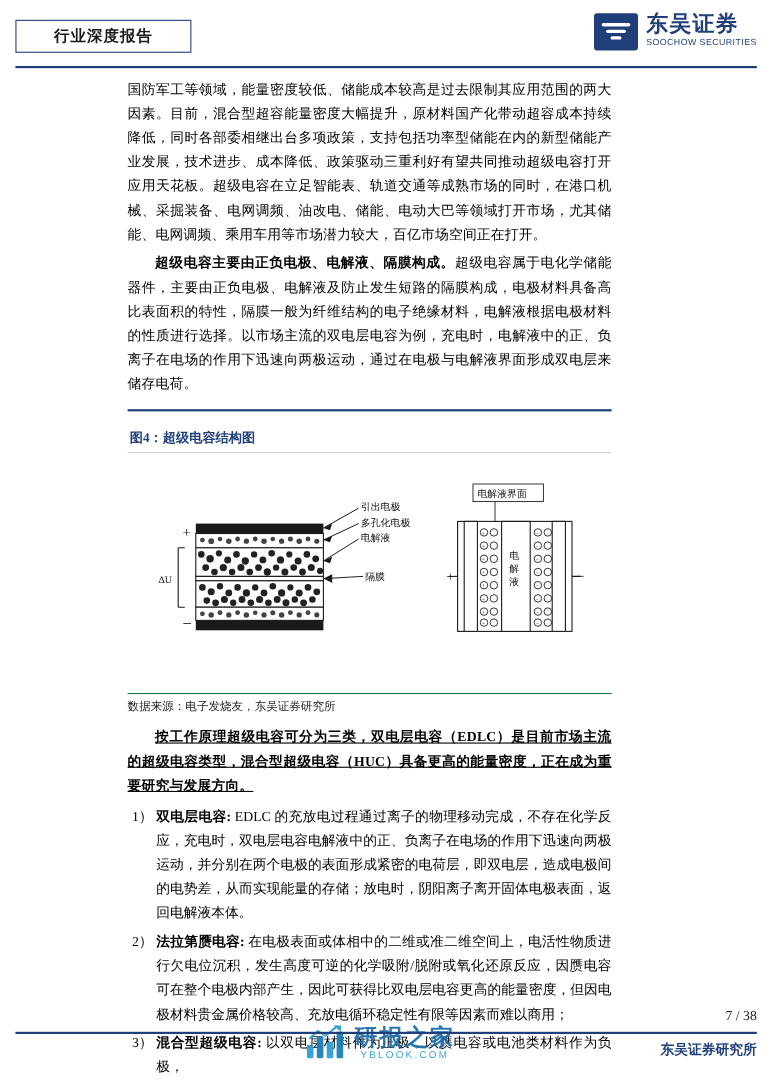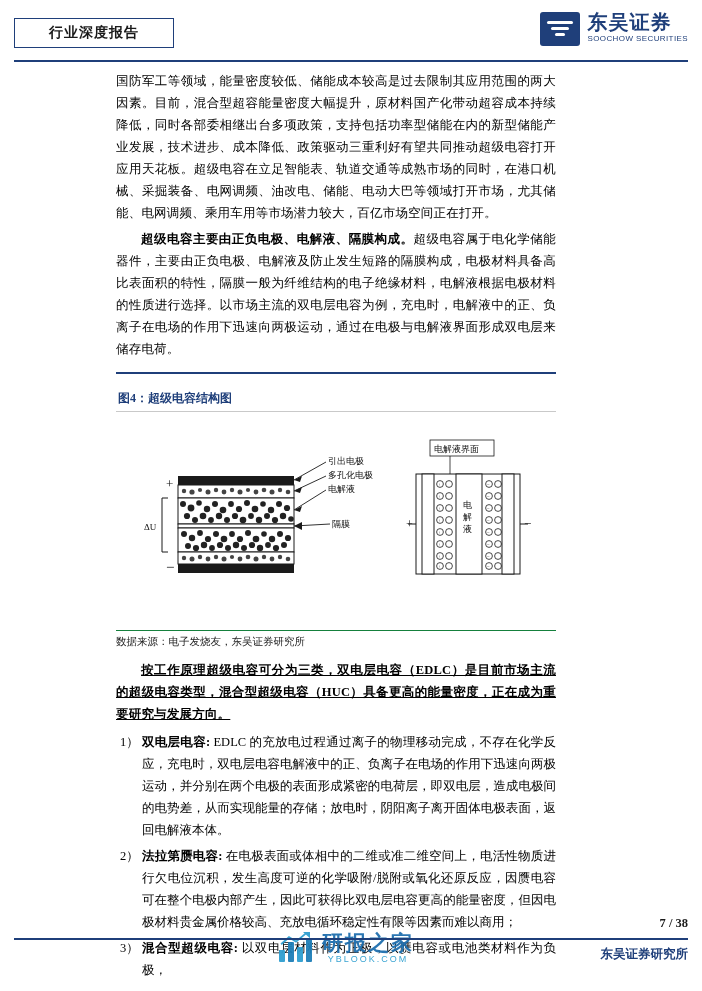--- a/index.html
+++ b/index.html
@@ -196,21 +196,21 @@
     top: 946px;
     font-size: 12.5px;
     font-weight: bold;
     color: #1f3f7a;
   }
   .page-num {
     position: absolute;
     right: 14px;
     top: 916px;
     font-size: 12.5px;
-    font-weight: bold;
+    font-weight: normal;
     color: #1a1a1a;
   }
   .watermark {
     position: absolute;
     left: 276px;
     top: 930px;
     display: flex;
     align-items: center;
     gap: 6px;
     opacity: 0.95;

